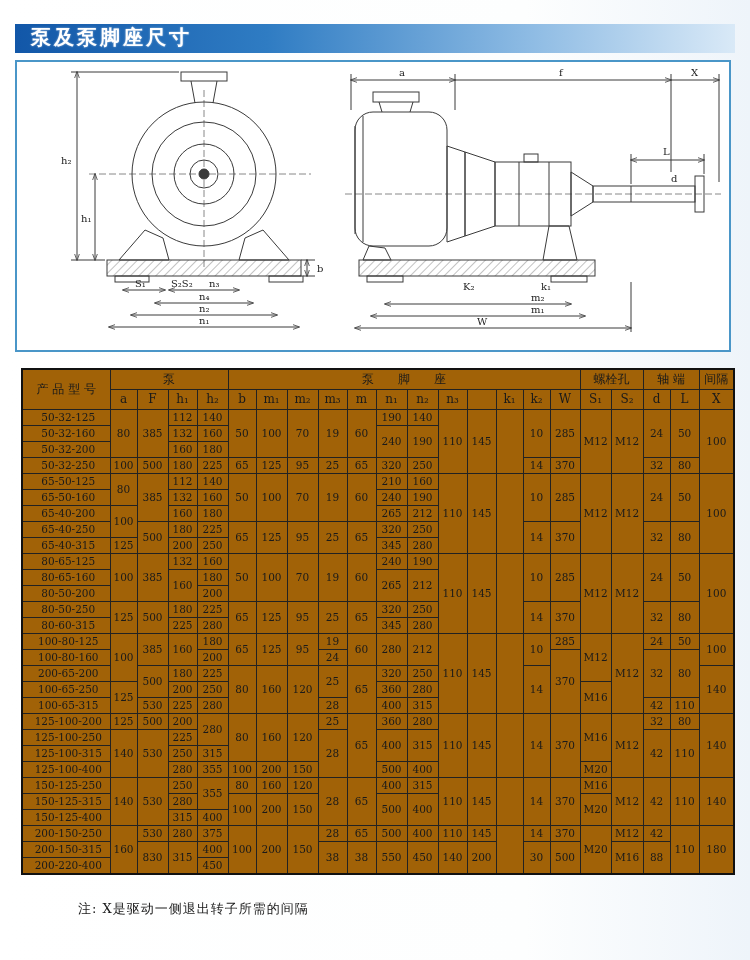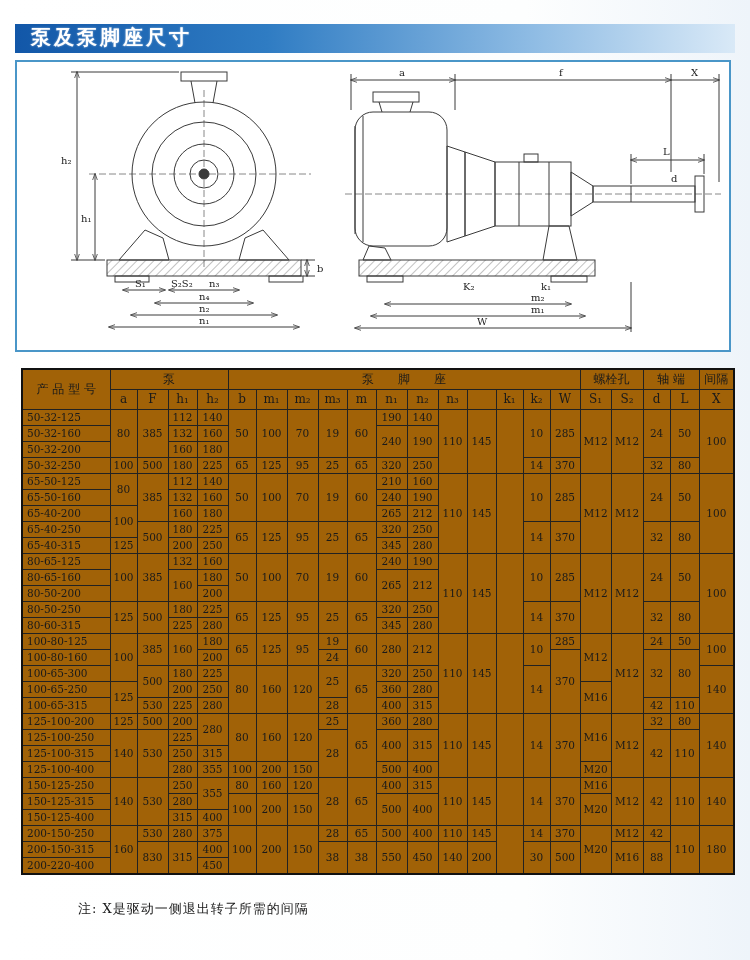--- a/index.html
+++ b/index.html
@@ -35,21 +35,21 @@
     font-family:"DejaVu Serif","DejaVu Sans",serif;
     border:2px solid #111;
     background:#a16207;
   }
   th,td{
     border:1px solid #222;text-align:center;padding:0;
     font-size:10.5px;line-height:15px;height:15px;
     overflow:hidden;white-space:pre;font-weight:normal;
   }
   thead th{height:19px;font-size:12px;line-height:19px;}
-  tbody td:first-child{text-align:left;padding-left:4px;}
+  tbody td:first-child{text-align:center;padding-left:4px;}
   .note{
     position:absolute;left:30px;top:900px;
     font-size:13px;letter-spacing:1px;white-space:pre;margin-left:48px;
   }
 </style>
 </head>
 <body>
 
 <div class="title-bar">
   <span>泵及泵脚座尺寸</span>
@@ -441,21 +441,21 @@
         </tr>
         <tr>
           <td>100-80-160</td>
           <td>200</td>
           <td>24</td>
           <td rowspan="4">370</td>
           <td rowspan="3">32</td>
           <td rowspan="3">80</td>
         </tr>
         <tr>
-          <td>100-65-300</td>
+          <td>200-65-200</td>
           <td rowspan="2">500</td>
           <td>180</td>
           <td>225</td>
           <td rowspan="3">80</td>
           <td rowspan="3">160</td>
           <td rowspan="3">120</td>
           <td rowspan="2">25</td>
           <td rowspan="3">65</td>
           <td>320</td>
           <td>250</td>

